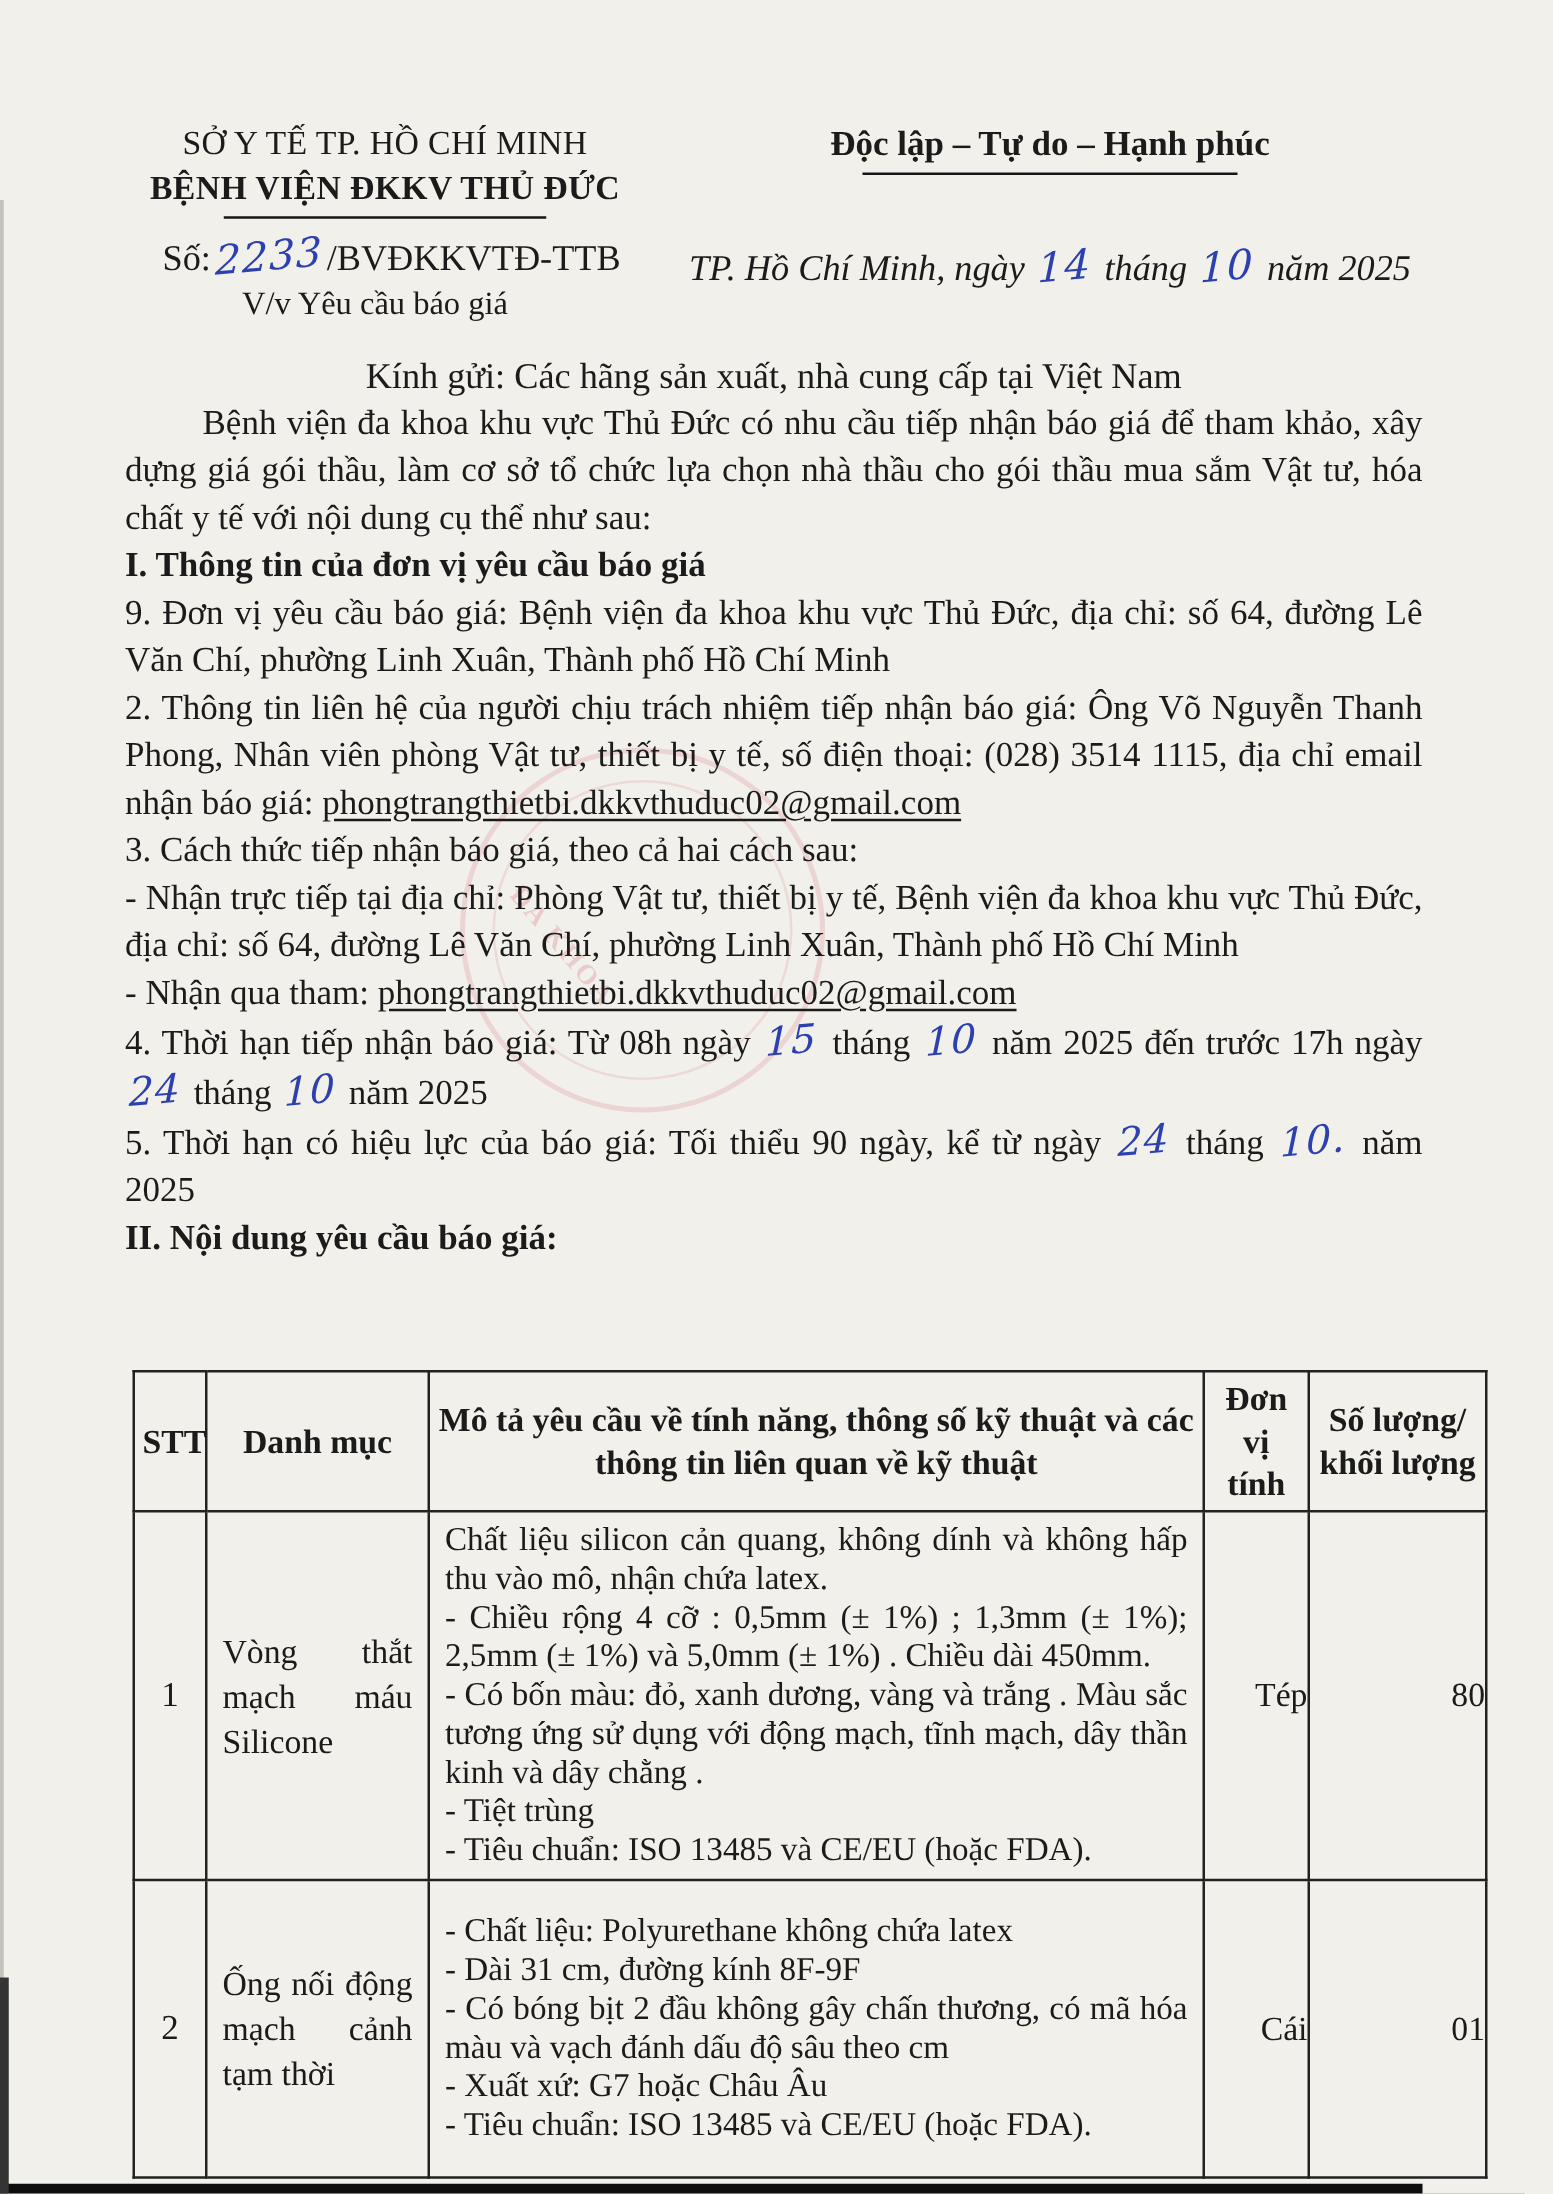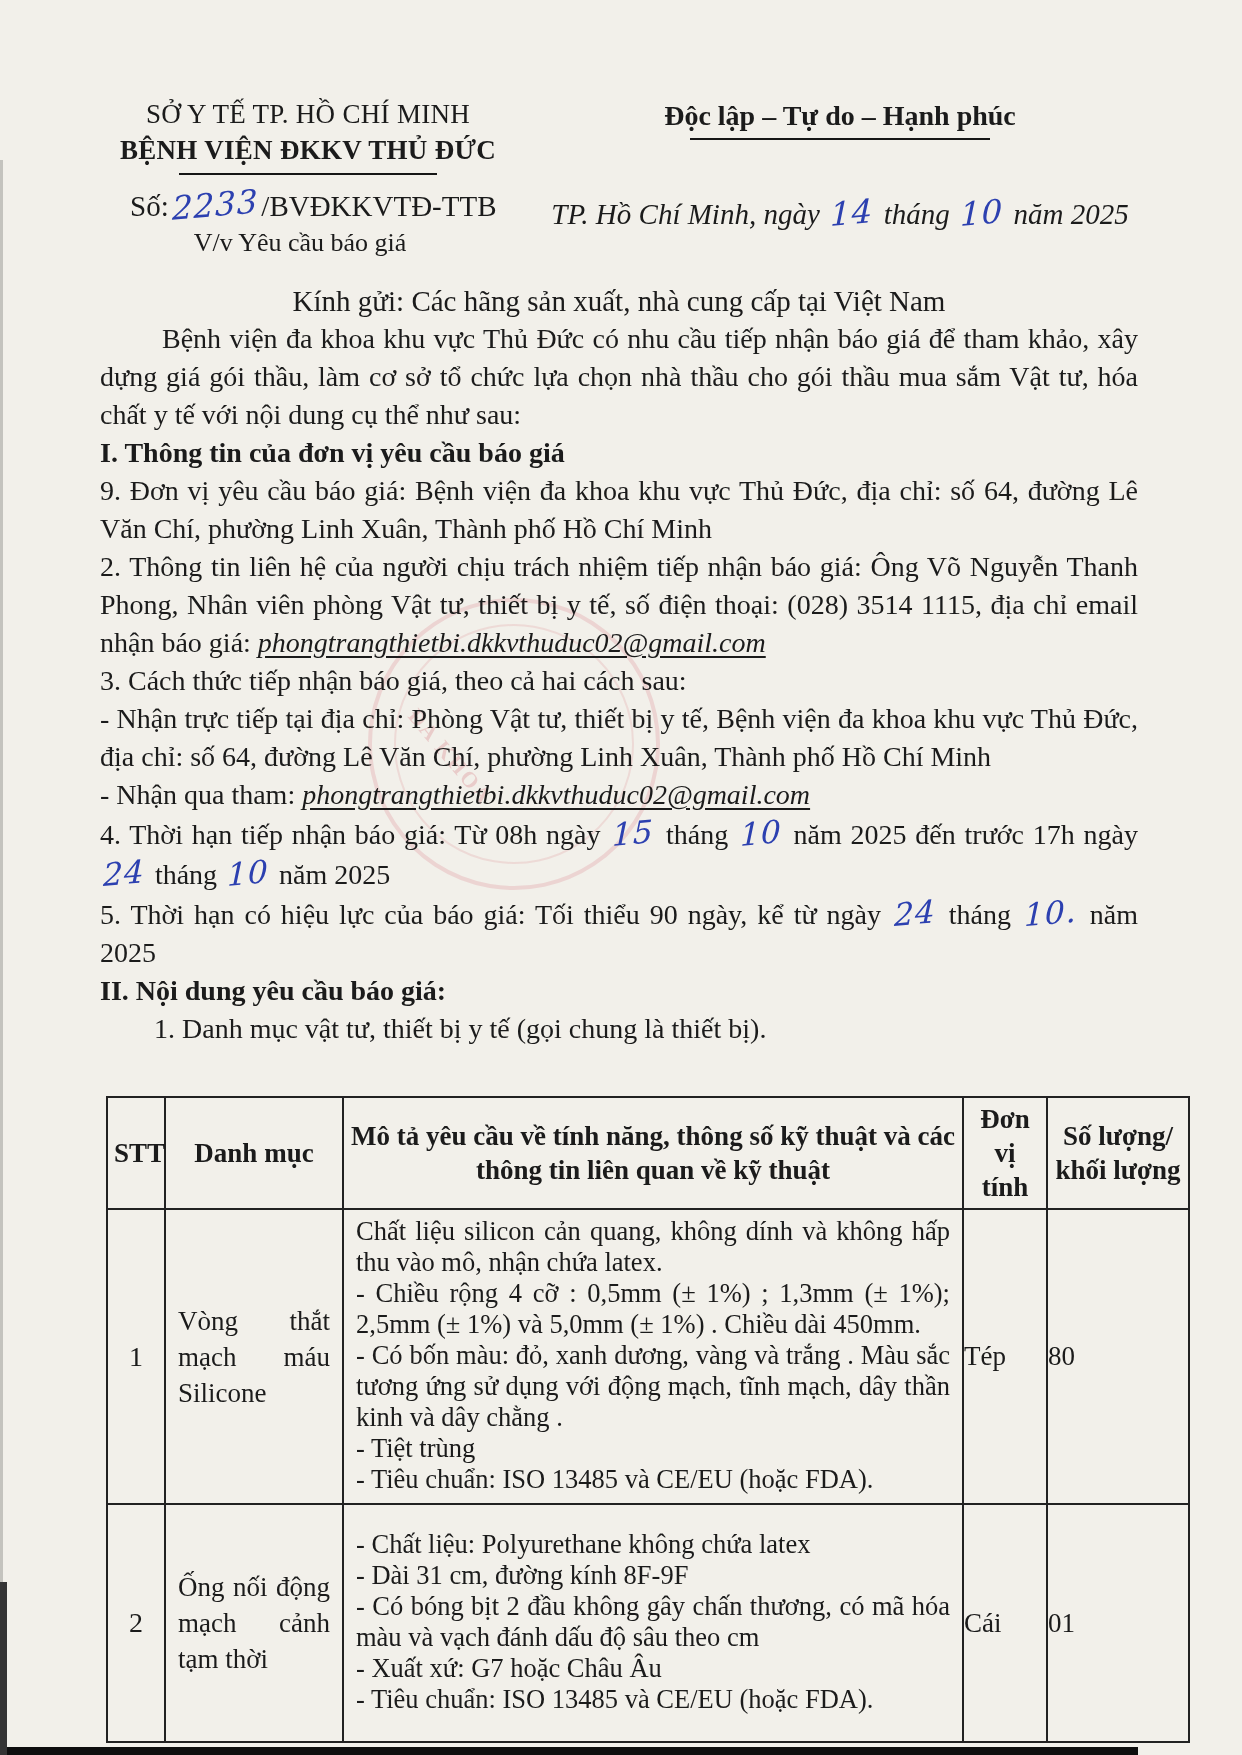--- a/index.html
+++ b/index.html
@@ -54,40 +54,40 @@
   
   .body-text {
     position:absolute; left:100px; top:282px; width:1038px;
     font-size:28px; line-height:38px; text-align:justify;
   }
   .salutation { text-align:center; font-size:29px; }
   .body-text p { margin:0; }
   .indent { text-indent:62px; }
   .indent-sm { text-indent:54px; text-align:left; }
   .bold { font-weight:bold; }
-  .email { text-decoration:underline; text-underline-offset:4px;font-style:italic; }
+  .email { text-decoration:underline; text-underline-offset:4px; }
   
   table.quote {
     position:absolute; left:106px; top:1096px;
     width:1082px; border-collapse:collapse;
     font-size:27px; color:#1b1b1b;
     table-layout:fixed;
   }
   table.quote th, table.quote td {
     border:2.5px solid #222;
     vertical-align:middle;
   }
   table.quote th {
     font-weight:bold; text-align:center; line-height:34px;
     height:92px; padding:4px 6px; font-size:27px;
   }
   td.c-stt { text-align:center; font-size:28px; }
   td.c-cat { padding:6px 12px; line-height:36px; text-align:justify; font-size:27px; }
   td.c-desc { padding:6px 12px 8px 12px; line-height:31px; text-align:justify; font-size:26.5px; vertical-align:top; }
-  td.c-unit, td.c-qty { text-align:left; font-size:27px; }
+  td.c-unit, td.c-qty { text-align:right; font-size:27px; }
   tr.r1 { height:278px; }
   tr.r2 { height:238px; }
   
   .stamp {
     position:absolute; left:368px; top:598px; width:292px; height:292px;
     border:4px solid rgba(208,70,85,.16); border-radius:50%;
     transform:rotate(-12deg);
     pointer-events:none;
   }
   .stamp .inner {
@@ -155,21 +155,20 @@
       <span>năm 2025</span>
     </p>
     <p>
       <span>5. Thời hạn có hiệu lực của báo giá: Tối thiểu 90 ngày, kể từ ngày</span>
       <span class="hw">24</span>
       <span>tháng</span>
       <span class="hw">10.</span>
       <span>năm 2025</span>
     </p>
     <p class="bold">II. Nội dung yêu cầu báo giá:</p>
-    <p class="indent-sm">1. Danh mục vật tư, thiết bị y tế (gọi chung là thiết bị).</p>
   </div>
 
   <table class="quote">
     <colgroup>
       <col style="width:58px">
         <col style="width:178px">
         <col style="width:620px">
         <col style="width:84px">
         <col style="width:142px">
     </colgroup>

